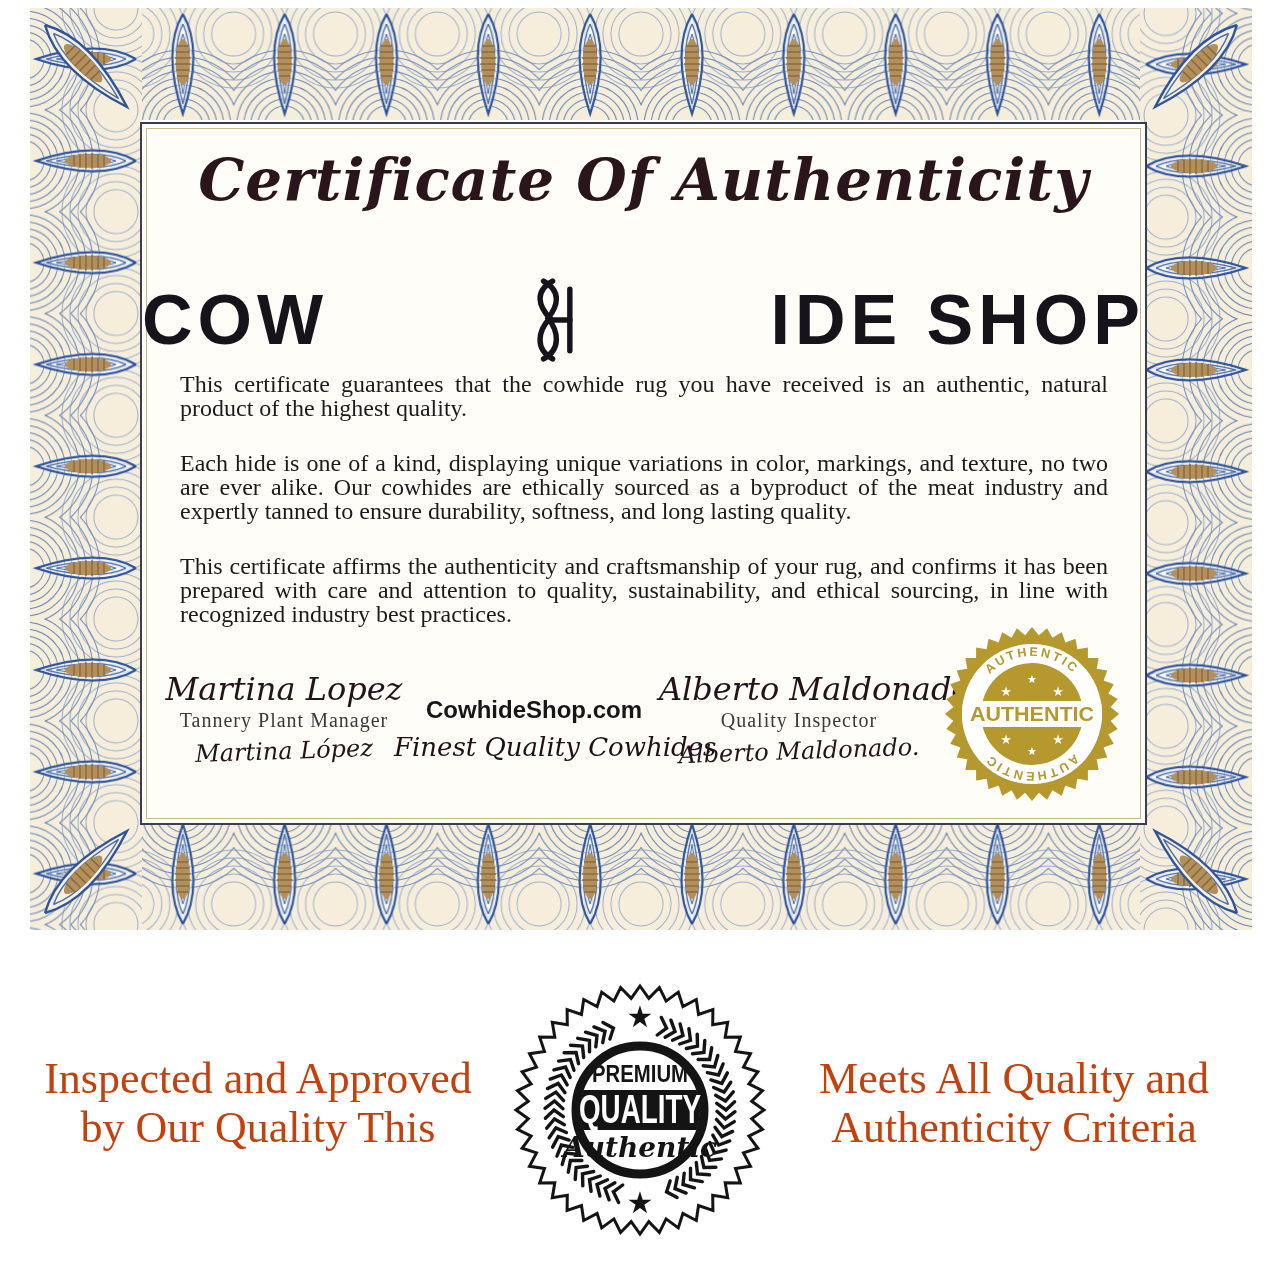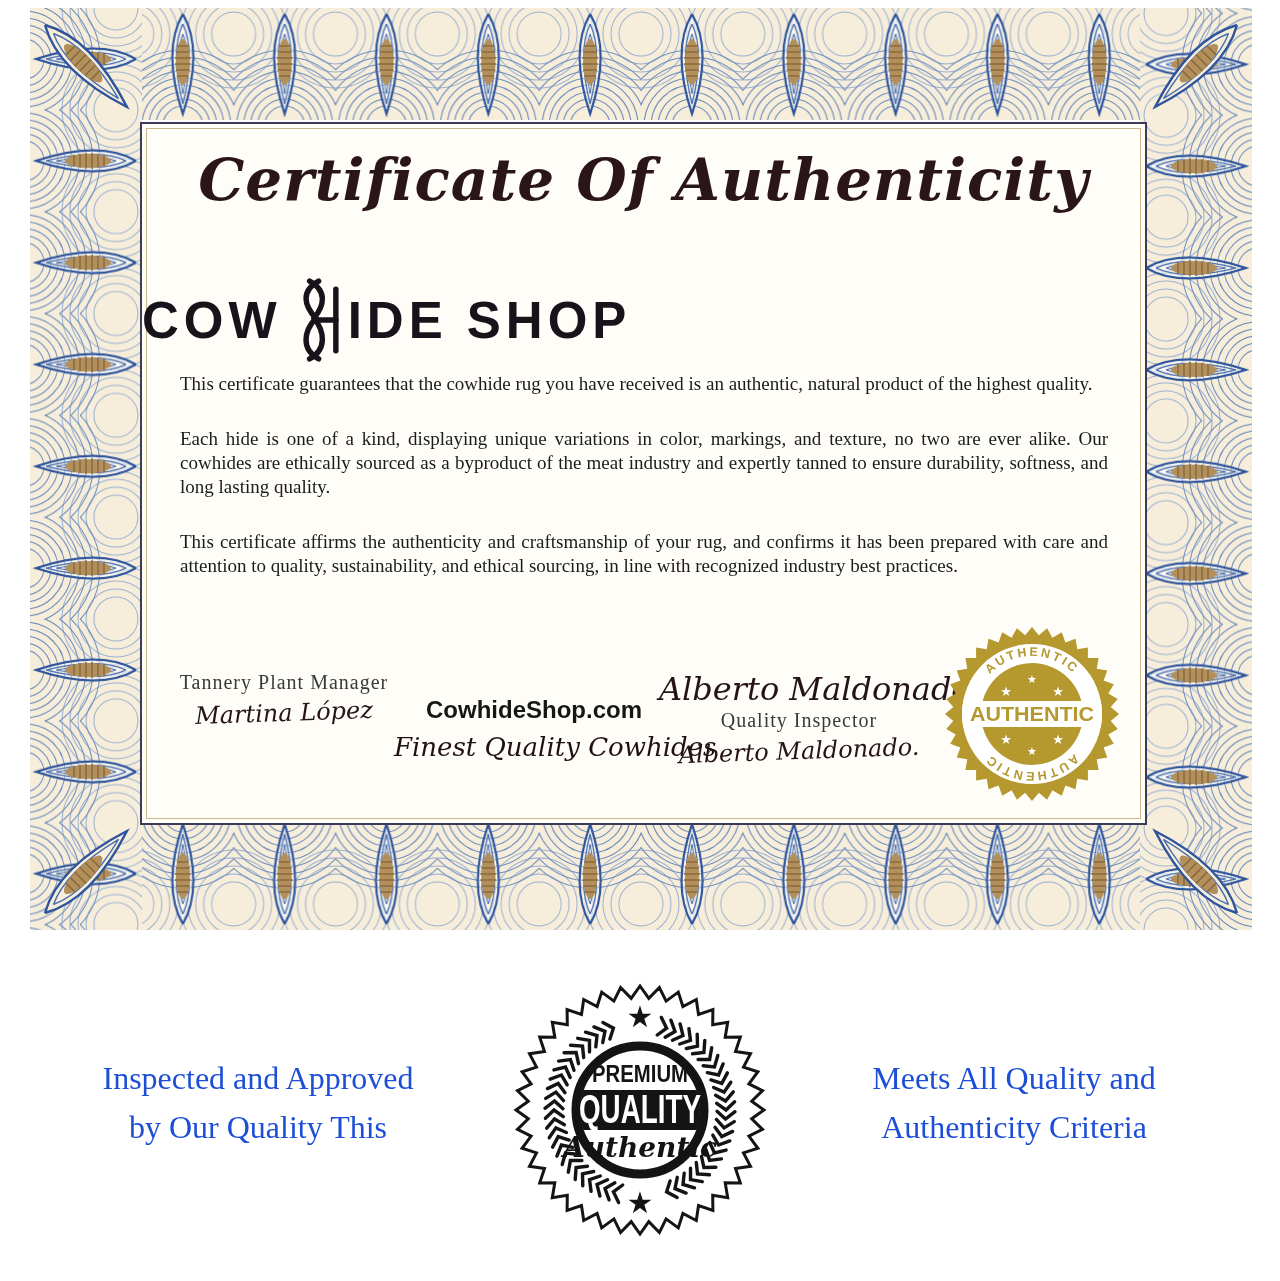--- a/index.html
+++ b/index.html
@@ -12,44 +12,44 @@
 
   .panel{position:absolute;left:110px;top:114px;width:1007px;height:703px;
          background:#fffdf8;border:2px solid #3c3c58;box-sizing:border-box;}
   .panel-frame{position:absolute;inset:4px;border:1px solid #cdb687;pointer-events:none;}
 
   .title{position:absolute;left:0;top:22px;width:100%;text-align:center;
          font-family:"DejaVu Serif",serif;font-style:italic;font-weight:bold;
          font-size:58px;color:#2a151b;letter-spacing:1px;}
 
   .brand{position:absolute;left:0;top:150px;width:100%;display:flex;
-         justify-content:flex-start;align-items:center;
-         font-family:"Liberation Sans",sans-serif;font-weight:700;font-size:51px;
+         justify-content:space-between;align-items:center;
+         font-family:"Liberation Sans",sans-serif;font-weight:700;font-size:70px;
          letter-spacing:5px;color:#17131a;line-height:1;}
   .brand .hglyph{width:58px;height:92px;margin:0 4px;}
 
   .paragraphs{position:absolute;left:38px;top:248px;width:928px;
-              font-size:19px;line-height:24px;color:#1b1b1b;text-align:justify;}
+              font-size:24px;line-height:24px;color:#1b1b1b;text-align:justify;}
   .paragraphs p{margin:0;}
   .paragraphs p + p{margin-top:31px;}
 
   .sig-col{position:absolute;top:546px;width:280px;text-align:center;color:#241419;}
   .sig-name{font-family:"DejaVu Serif",serif;font-style:italic;font-size:32px;white-space:nowrap;}
   .sig-role{font-size:20px;letter-spacing:1px;color:#3a3a3a;margin-top:1px;}
   .sig-script{font-family:"DejaVu Serif",serif;font-style:italic;font-size:24px;
               margin-top:5px;transform:rotate(-2deg);white-space:nowrap;}
   .site{font-family:"Liberation Sans",sans-serif;font-weight:700;font-size:24px;
         color:#161616;margin-top:26px;}
   .tagline{font-family:"DejaVu Serif",serif;font-style:italic;font-size:26px;
            margin-top:8px;color:#201016;white-space:nowrap;}
 
   .seal-svg{position:absolute;left:800px;top:500px;width:180px;height:180px;}
 
   
-  .foot-text{position:absolute;text-align:center;font-size:32px;line-height:49px;color:#1d4ed8;}
+  .foot-text{position:absolute;text-align:center;font-size:44px;line-height:49px;color:#c2410c;}
   .foot-left{left:28px;top:1054px;width:460px;}
   .foot-right{left:788px;top:1054px;width:452px;}
   .badge-svg{position:absolute;left:512px;top:982px;width:256px;height:256px;}
 </style>
 </head>
 <body>
 
 <div class="stage">
 
   <div class="certificate">
@@ -130,20 +130,21 @@
         <span>IDE SHOP</span>
       </div>
 
       <div class="paragraphs">
         <p>This certificate guarantees that the cowhide rug you have received is an authentic, natural product of the highest quality.</p>
         <p>Each hide is one of a kind, displaying unique variations in color, markings, and texture, no two are ever alike. Our cowhides are ethically sourced as a byproduct of the meat industry and expertly tanned to ensure durability, softness, and long lasting quality.</p>
         <p>This certificate affirms the authenticity and craftsmanship of your rug, and confirms it has been prepared with care and attention to quality, sustainability, and ethical sourcing, in line with recognized industry best practices.</p>
       </div>
 
       <div class="sig-col" style="left:2px;">
+        <div class="sig-name">Martina Lopez</div>
         <div class="sig-role">Tannery Plant Manager</div>
         <div class="sig-script">Martina López</div>
       </div>
 
       <div class="sig-col" style="left:252px;">
         <div class="site">CowhideShop.com</div>
         <div class="tagline">Finest Quality Cowhides</div>
       </div>
 
       <div class="sig-col" style="left:517px;">

